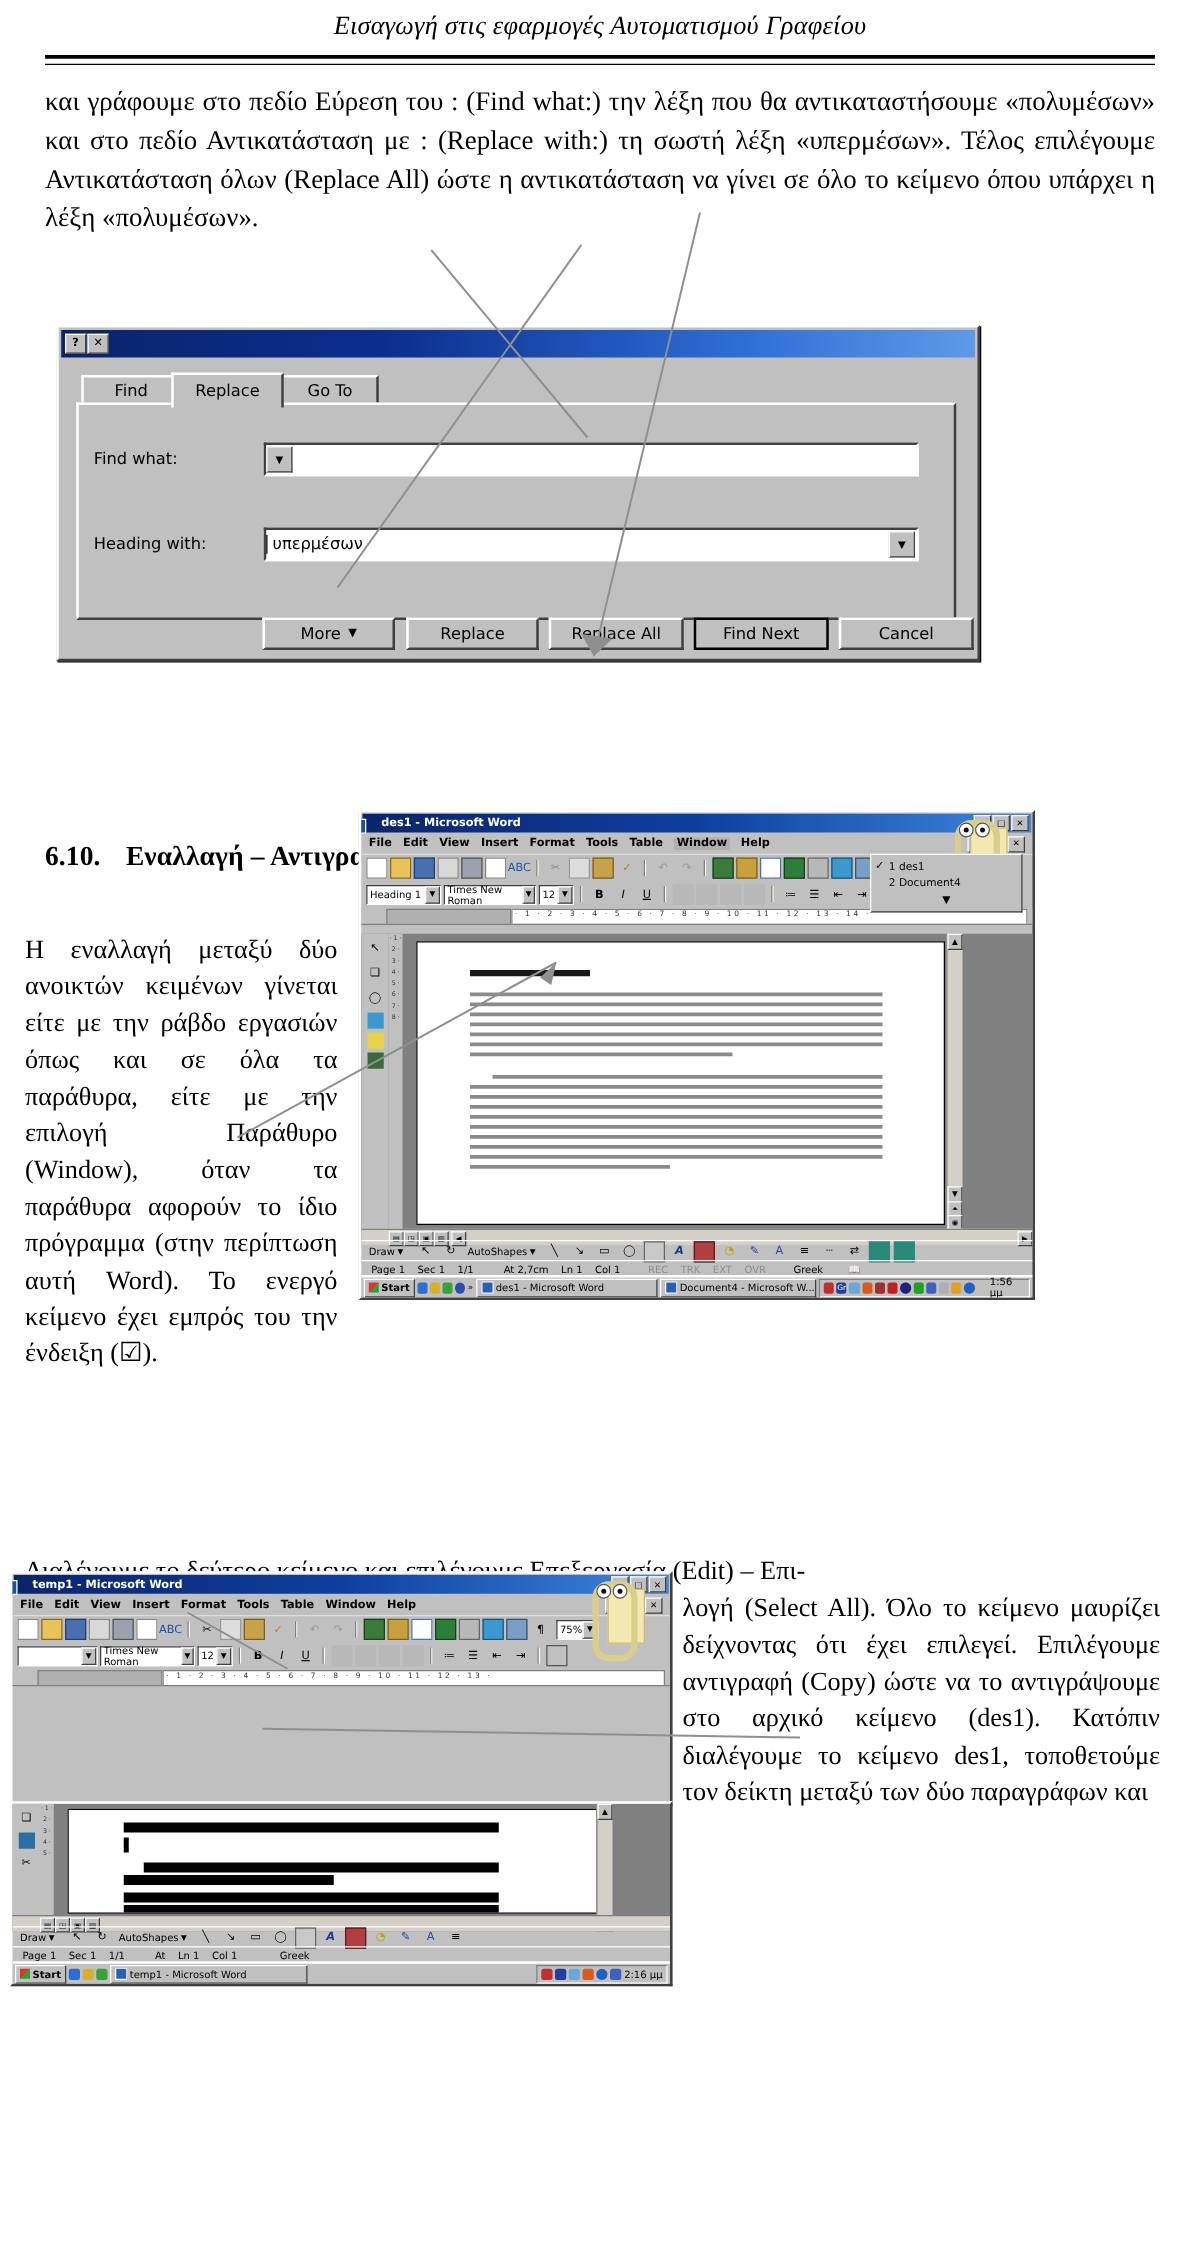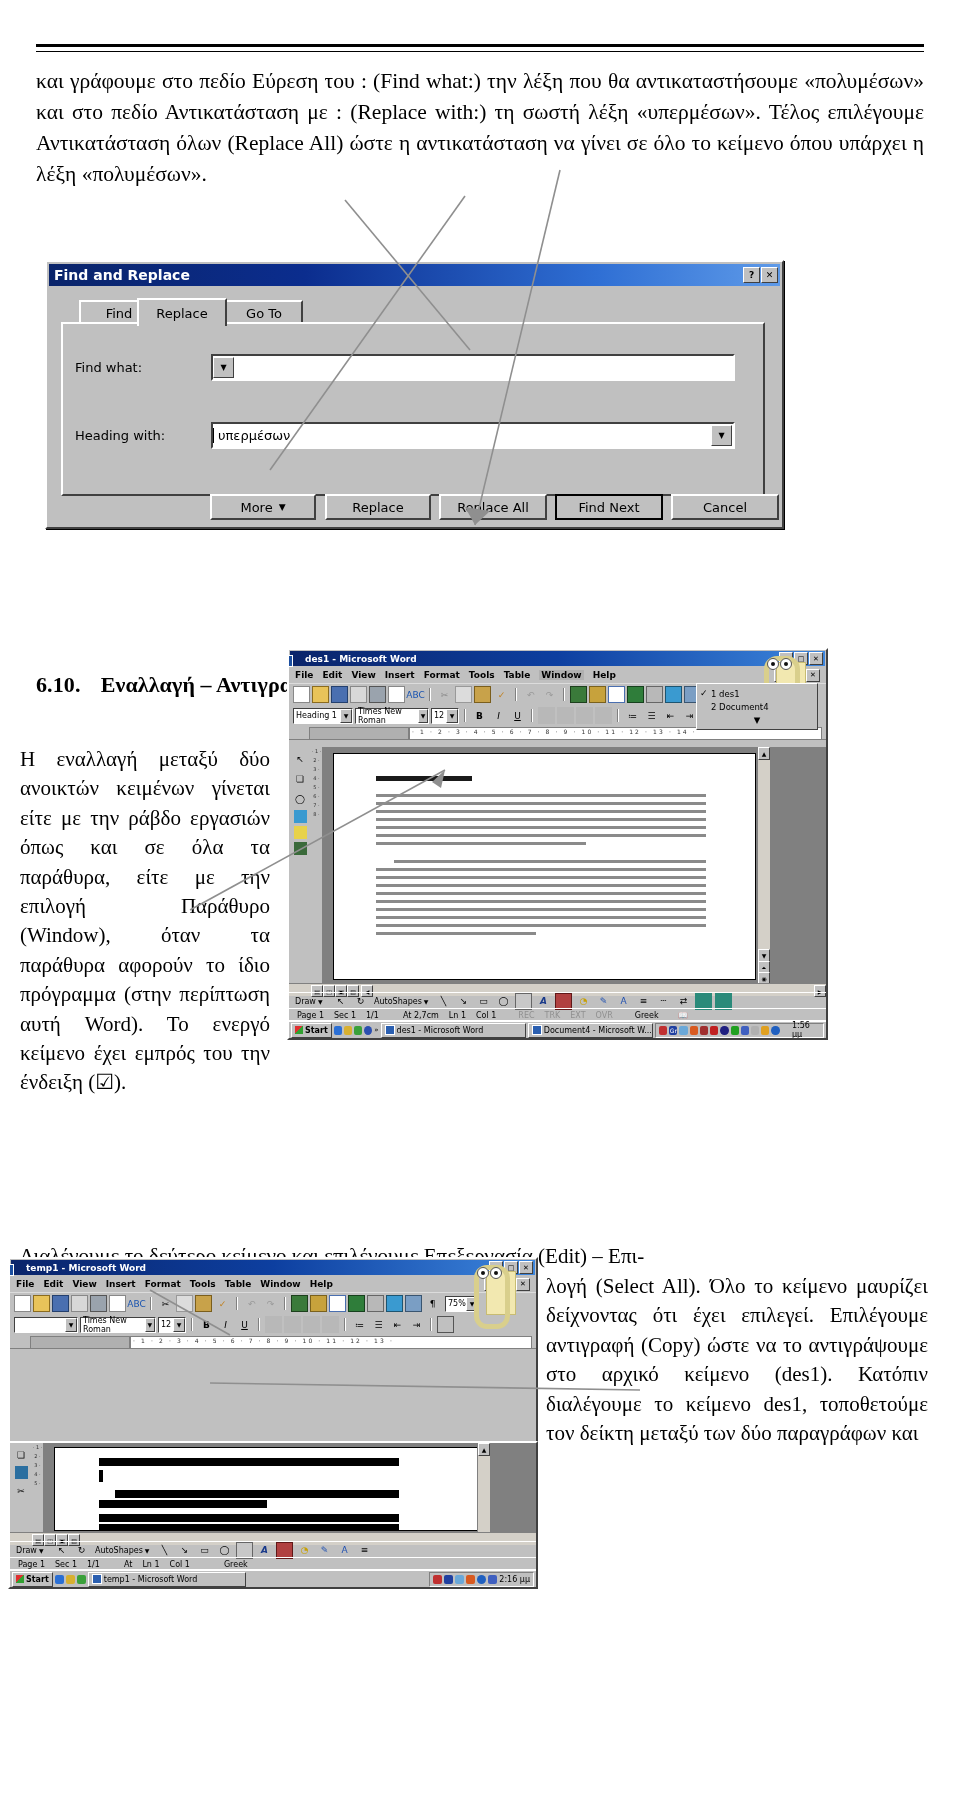--- a/index.html
+++ b/index.html
@@ -218,35 +218,35 @@
   .clippy .paper{position:absolute;left:24px;top:10px;width:28px;height:42px;background:#f2e8b0;border:1px solid #c8bc72;}
 
   
   .leaders{position:absolute;left:0;top:0;width:960px;height:1801px;pointer-events:none;}
 </style>
 </head>
 <body>
 
 <div class="page">
 
+  <div class="hdr">Εισαγωγή στις εφαρμογές Αυτοματισμού Γραφείου</div>
   <div class="hdr-rule"></div>
 
   <div class="para" id="intro-para">
     <p>και γράφουμε στο πεδίο Εύρεση του : (Find what:) την λέξη που θα αντικαταστήσουμε «πολυμέσων» και στο πεδίο Αντικατάσταση με : (Replace with:) τη σωστή λέξη «υπερμέσων». Τέλος επιλέγουμε Αντικατάσταση όλων (Replace All) ώστε η αντικατάσταση να γίνει σε όλο το κείμενο όπου υπάρχει η λέξη «πολυμέσων».</p>
   </div>
 
   <div class="win" id="frdlg">
     <div class="tbar">
-      <div class="tt">Find and Replace</div>
       <div class="tbtn">?</div>
       <div class="tbtn">✕</div>
     </div>
 
     <div class="tabstrip">
-      <div class="tab" style="left:18px;width:80px;">Find</div>
+      <div class="tab" style="left:4px;width:80px;">Find</div>
       <div class="tab sel" style="left:76px;width:90px;">Replace</div>
       <div class="tab" style="left:164px;width:78px;">Go To</div>
     </div>
 
     <div class="tabbody">
       <div class="fld-label" style="left:12px;top:36px;">Find what:</div>
       <div class="combo" style="left:148px;top:30px;width:520px;">
         <div class="arw">▼</div>
       </div>
 

